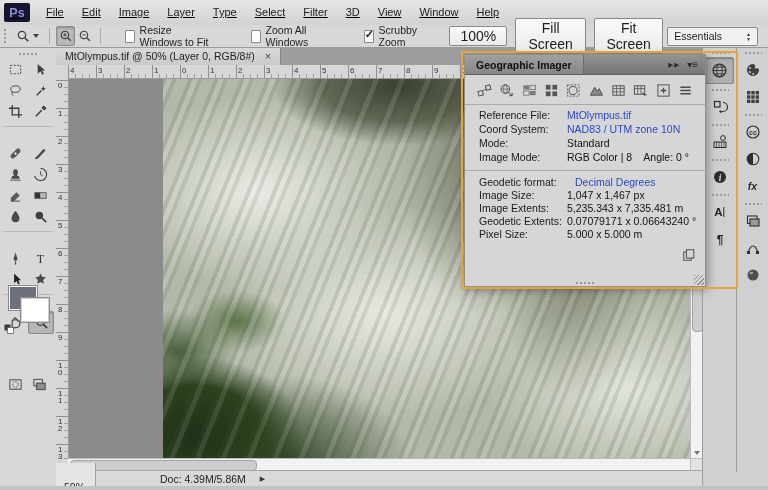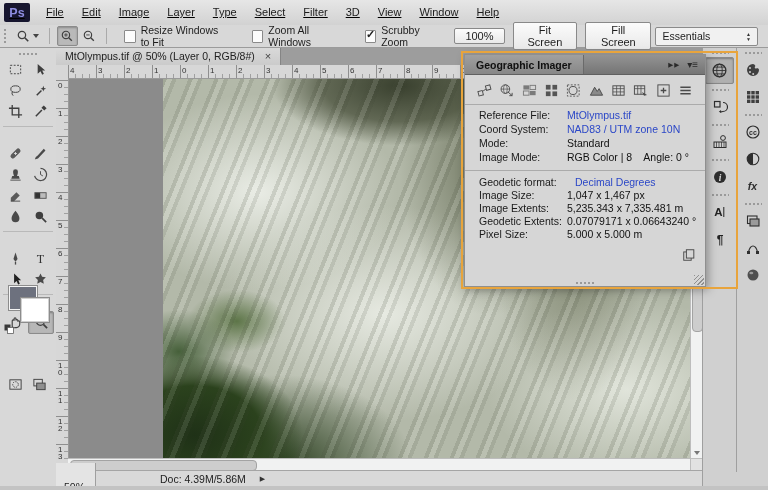--- a/index.html
+++ b/index.html
@@ -13,24 +13,24 @@
   .menu-item{font-size:11px;color:#1c1c1c;padding:0 9px;line-height:25px;cursor:default;}
 
   
   .optionsbar{left:0;top:25px;width:768px;height:22px;background:#d8d8d8;border-bottom:1px solid #9b9b9b;display:flex;align-items:center;font-size:10.5px;color:#1d1d1d;z-index:2;}
   .grip-v{width:5px;height:16px;margin:0 5px 0 3px;background-image:radial-gradient(#9a9a9a 1px,transparent 1.1px);background-size:4px 4px;}
   .opt-toolpreset{display:flex;align-items:center;gap:2px;padding:0 4px;}
   .dd-arrow{width:0;height:0;border-left:3px solid transparent;border-right:3px solid transparent;border-top:4px solid #444;margin-left:1px;}
   .opt-sep{width:1px;height:16px;background:#aaa;margin:0 6px;}
   .sq-btn{width:22px;height:18px;display:flex;align-items:center;justify-content:center;border-radius:2px;margin:0 1px;}
   .sq-btn.pressed{background:#b9b9b9;border:1px solid #8b8b8b;box-shadow:inset 0 1px 2px rgba(0,0,0,.25);}
-  .cb-group{display:flex;align-items:center;gap:5px;margin:0 12px;}
+  .cb-group{display:flex;align-items:center;gap:5px;margin:0 18px;}
   .cb-box{width:11px;height:11px;background:#fcfcfc;border:1px solid #8a8a8a;border-radius:1px;position:relative;}
   .cb-box.checked::after{content:"✓";position:absolute;left:0px;top:-3px;font-size:11px;color:#222;font-weight:bold;}
-  .opt-btn{background:linear-gradient(#fbfbfb,#e9e9e9);border:1px solid #898989;border-radius:2px;font-size:11px;padding:1px 10px;margin:0 4px;color:#1d1d1d;}
+  .opt-btn{background:linear-gradient(#fbfbfb,#e9e9e9);border:1px solid #898989;border-radius:2px;font-size:14px;padding:1px 10px;margin:0 4px;color:#1d1d1d;}
   .workspace-select{margin-left:auto;margin-right:10px;width:104px;display:flex;align-items:center;justify-content:space-between;border:1px solid #8a8a8a;background:#f1f1f1;padding:1px 6px;height:15px;border-radius:2px;}
   .updown{display:flex;flex-direction:column;gap:1px;font-size:5px;color:#333;line-height:4px;}
 
   
   .toolbar{left:0;top:47px;width:56px;height:443px;background:#d8d8d8;border-right:1px solid #a2a2a2;z-index:1;}
   .bar-dots{position:absolute;left:18px;top:5px;width:20px;height:4px;background-image:radial-gradient(#9a9a9a 1px,transparent 1.1px);background-size:4px 4px;}
   .tool-grid{position:absolute;left:3px;top:12px;display:grid;grid-template-columns:25px 25px;grid-auto-rows:21px;}
   .tool{width:24px;height:21px;display:flex;align-items:center;justify-content:center;border-radius:2px;}
   .tool.selected{background:#b7b7b7;border:1px solid #8b8b8b;box-shadow:inset 0 1px 2px rgba(0,0,0,.3);}
   .tool-sep{grid-column:1/3;height:4px;border-bottom:1px solid #b9b9b9;margin-bottom:1px;}
@@ -183,22 +183,22 @@
   </div>
   <div class="cb-group">
     <span class="cb-box"></span>
     <span>Zoom All Windows</span>
   </div>
   <div class="cb-group">
     <span class="cb-box checked"></span>
     <span>Scrubby Zoom</span>
   </div>
   <button class="opt-btn">100%</button>
+  <button class="opt-btn">Fill Screen</button>
   <button class="opt-btn">Fit Screen</button>
-  <button class="opt-btn">Fill Screen</button>
   <div class="workspace-select">
     <span>Essentials</span>
     <span class="updown">
         <span>▲</span>
         <span>▼</span>
       </span>
   </div>
 </div>
 
 <div class="abs toolbar">

